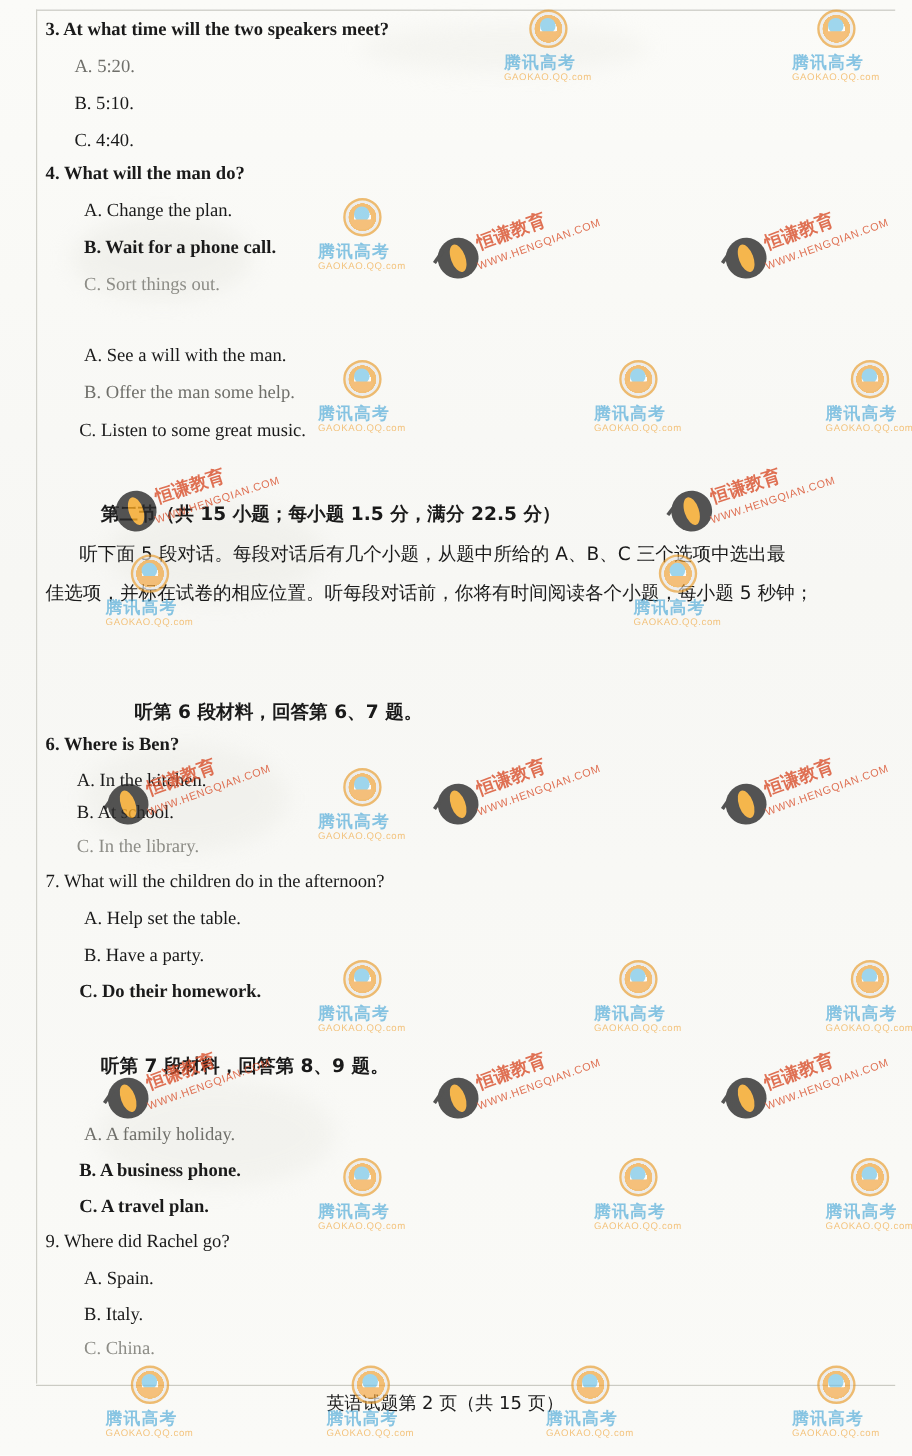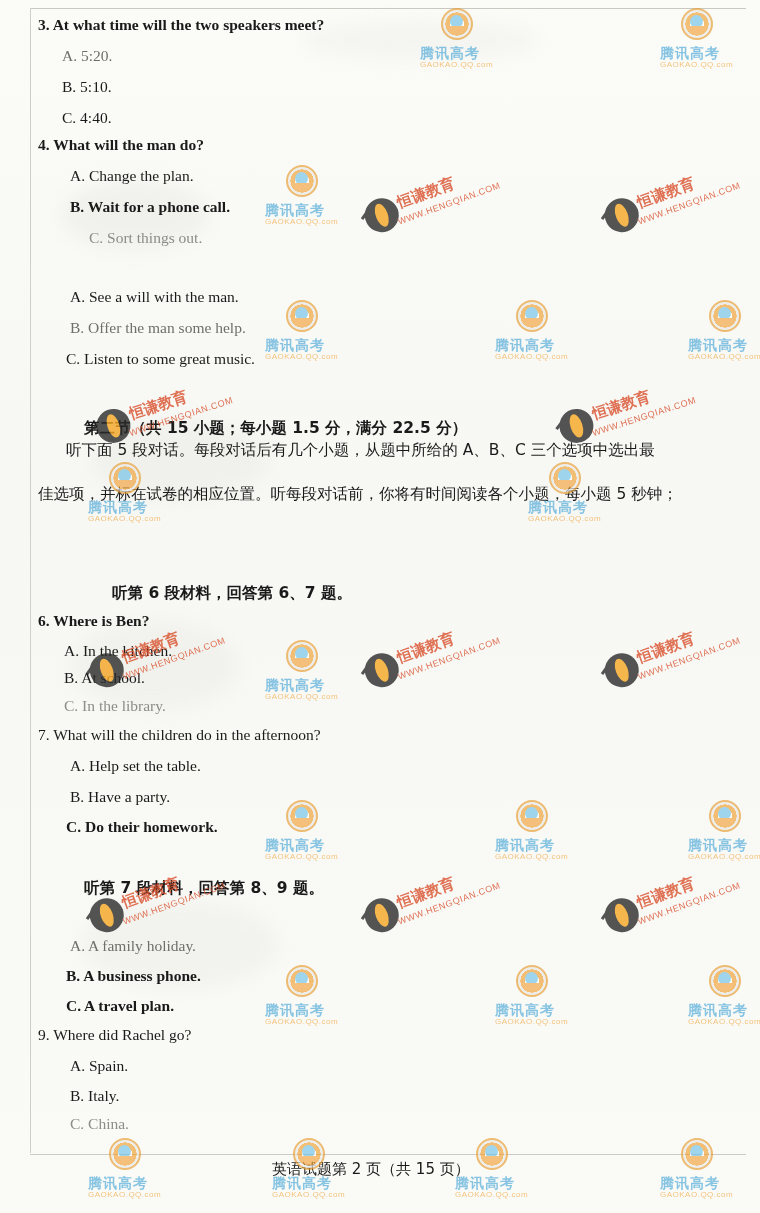--- a/index.html
+++ b/index.html
@@ -136,28 +136,28 @@
     <div class="opt faint" style="left:62px;top:47px;">A. 5:20.</div>
     <div class="opt" style="left:62px;top:78px;">B. 5:10.</div>
     <div class="opt" style="left:62px;top:109px;">C. 4:40.</div>
 
     <div class="q bold" style="left:38px;top:136px;">
       <span>4.</span>
       <span>What will the man do?</span>
     </div>
     <div class="opt" style="left:70px;top:167px;">A. Change the plan.</div>
     <div class="opt bold" style="left:70px;top:198px;">B. Wait for a phone call.</div>
-    <div class="opt fainter" style="left:70px;top:229px;margin-left:19px;">C. Sort things out.</div>
+    <div class="opt fainter" style="left:70px;top:229px;">C. Sort things out.</div>
 
     <div class="opt" style="left:70px;top:288px;">A. See a will with the man.</div>
     <div class="opt faint" style="left:70px;top:319px;">B. Offer the man some help.</div>
     <div class="opt" style="left:66px;top:350px;">C. Listen to some great music.</div>
 
     <div class="cn cn-b" style="left:38px;top:418px;">第二节（共 15 小题；每小题 1.5 分，满分 22.5 分）</div>
-    <div class="cn" style="left:66px;top:440px;">听下面 5 段对话。每段对话后有几个小题，从题中所给的 A、B、C 三个选项中选出最</div>
+    <div class="cn" style="left:66px;top:452px;">听下面 5 段对话。每段对话后有几个小题，从题中所给的 A、B、C 三个选项中选出最</div>
     <div class="cn" style="left:38px;top:484px;">佳选项，并标在试卷的相应位置。听每段对话前，你将有时间阅读各个小题，每小题 5 秒钟；</div>
 
     <div class="cn cn-b" style="left:38px;top:583px;padding-left:28px;">听第 6 段材料，回答第 6、7 题。</div>
 
     <div class="q bold" style="left:38px;top:612px;">
       <span>6.</span>
       <span>Where is Ben?</span>
     </div>
     <div class="opt" style="left:64px;top:642px;">A. In the kitchen.</div>
     <div class="opt" style="left:64px;top:669px;">B. At school.</div>

